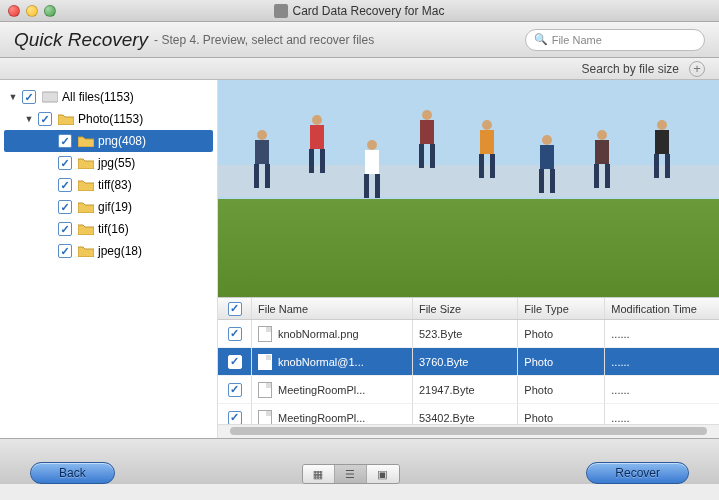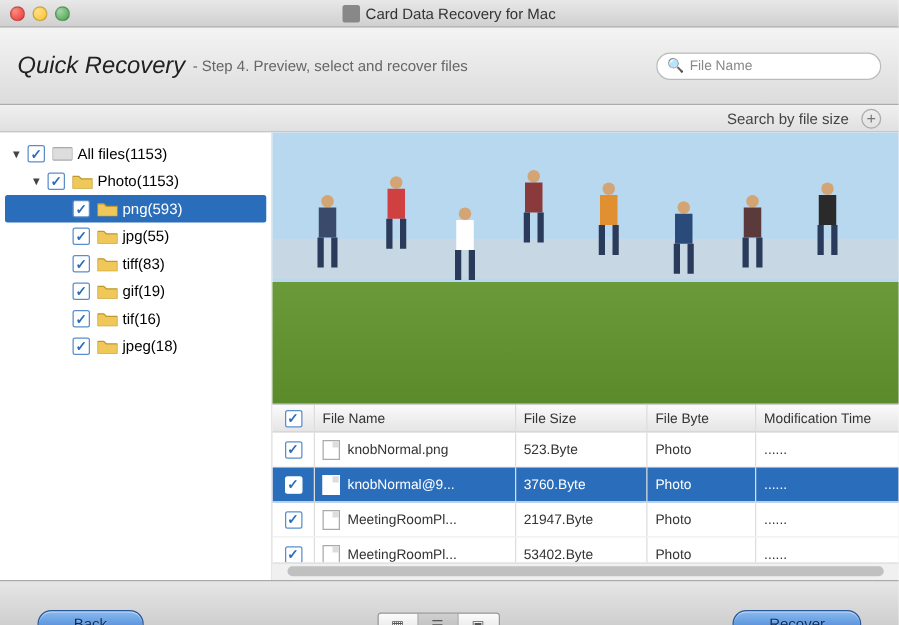--- a/index.html
+++ b/index.html
@@ -7,21 +7,21 @@
 
 .titlebar { height: 22px; background: linear-gradient(#e8e8e8,#d0d0d0); border-bottom: 1px solid #aaa; display: flex; align-items: center; padding: 0 8px; position: relative; }
 .traffic { display: flex; gap: 6px; }
 .tl { width: 12px; height: 12px; border-radius: 50%; border: 1px solid rgba(0,0,0,0.2); }
 .tl.r { background: radial-gradient(circle at 30% 30%, #ff8a80, #e53935); }
 .tl.y { background: radial-gradient(circle at 30% 30%, #ffe082, #fbc02d); }
 .tl.g { background: radial-gradient(circle at 30% 30%, #a5d6a7, #43a047); }
 .title { position: absolute; left: 0; right: 0; text-align: center; font-size: 12px; color: #333; display: flex; justify-content: center; align-items: flex-end; gap: 4px; }
 .appicon { width: 14px; height: 14px; background: #888; border-radius: 2px; display: inline-block; }
 
-.header { height: 62px; background: linear-gradient(#f4f4f4,#dcdcdc); border-bottom: 1px solid #aaa; display: flex; align-items: center; padding: 0 14px; }
+.header { height: 36px; background: linear-gradient(#f4f4f4,#dcdcdc); border-bottom: 1px solid #aaa; display: flex; align-items: center; padding: 0 14px; }
 .header h1 { font-size: 19px; font-weight: normal; font-style: italic; color: #222; }
 .header .step { font-size: 12px; color: #666; margin-left: 6px; }
 .search { margin-left: auto; width: 180px; height: 22px; border-radius: 11px; border: 1px solid #bbb; background: #fff; display: flex; align-items: center; padding: 0 8px; font-size: 11px; color: #888; }
 .sicon { font-size: 11px; margin-right: 4px; color: #666; }
 
 .subbar { height: 22px; background: linear-gradient(#f0f0f0,#e0e0e0); border-bottom: 1px solid #bbb; display: flex; align-items: center; justify-content: flex-end; padding: 0 14px; font-size: 12px; color: #444; gap: 10px; }
 .plus { width: 16px; height: 16px; border: 1px solid #aaa; border-radius: 50%; display: flex; align-items: center; justify-content: center; font-size: 13px; color: #777; }
 
 .main { display: flex; height: 358px; background: #fff; }
 .tree { width: 218px; border-right: 1px solid #ddd; padding: 6px 4px; font-size: 12px; overflow: hidden; }
@@ -118,21 +118,21 @@
     </div>
     <div id="tree-items">
         <div class="node l2 sel">
           <span class="disclose"></span>
           <span class="cb">✓</span>
           <span class="folder">
             <svg width="16" height="12">
               <path d="M0 2 L5 2 L7 4 L16 4 L16 12 L0 12 Z" fill="#f0c85a" stroke="#c09830"></path>
             </svg>
           </span>
-          <span>png(593)</span>
+          <span>png(408)</span>
         </div>
         <div class="node l2">
           <span class="disclose"></span>
           <span class="cb">✓</span>
           <span class="folder">
             <svg width="16" height="12">
               <path d="M0 2 L5 2 L7 4 L16 4 L16 12 L0 12 Z" fill="#f0c85a" stroke="#c09830"></path>
             </svg>
           </span>
           <span>jpg(55)</span>
@@ -247,21 +247,21 @@
             <div class="leg"></div>
           </div>
         </div>
     </div>
     <div class="thead">
       <div class="c-cb">
           <span class="cb" style="width:14px;height:14px;border:1px solid #5a8ec9;border-radius:2px;background:#fff;color:#2a6dbb;display:flex;align-items:center;justify-content:center;font-size:11px;font-weight:bold">✓</span>
         </div>
       <div class="c-name">File Name</div>
       <div class="c-size">File Size</div>
-      <div class="c-type">File Byte</div>
+      <div class="c-type">File Type</div>
       <div class="c-mod">Modification Time</div>
     </div>
     <div class="tbody" id="tbody">
         <div class="trow">
           <div class="c-cb">
             <span class="cb">✓</span>
           </div>
           <div class="c-name">
             <span class="fileicon"></span>
             <span>knobNormal.png</span>
@@ -269,21 +269,21 @@
           <div class="c-size">523.Byte</div>
           <div class="c-type">Photo</div>
           <div class="c-mod">......</div>
         </div>
         <div class="trow sel">
           <div class="c-cb">
             <span class="cb">✓</span>
           </div>
           <div class="c-name">
             <span class="fileicon"></span>
-            <span>knobNormal@9...</span>
+            <span>knobNormal@1...</span>
           </div>
           <div class="c-size">3760.Byte</div>
           <div class="c-type">Photo</div>
           <div class="c-mod">......</div>
         </div>
         <div class="trow">
           <div class="c-cb">
             <span class="cb">✓</span>
           </div>
           <div class="c-name">

